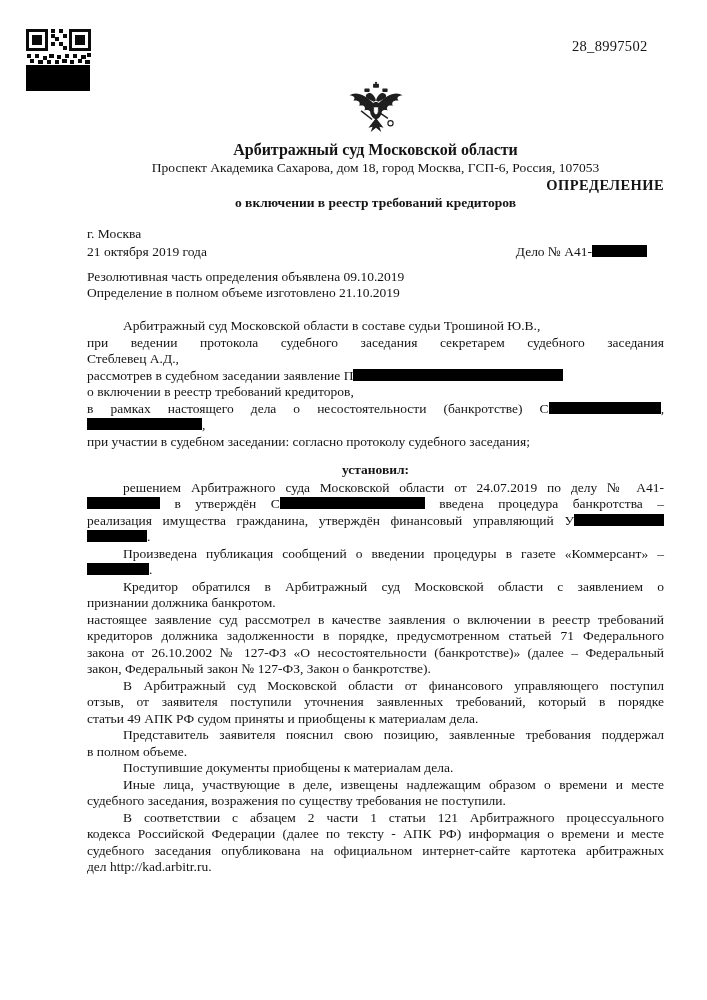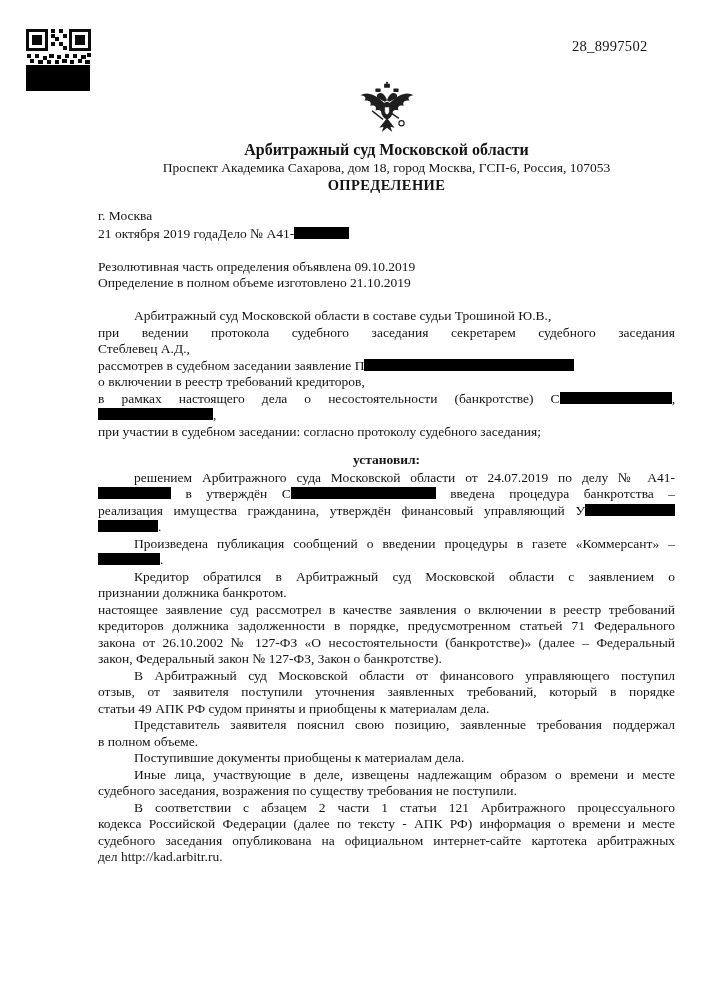--- a/index.html
+++ b/index.html
@@ -5,31 +5,31 @@
   html,body{margin:0;padding:0;background:#ffffff;}
   .page{
     width:707px;height:1000px;position:relative;background:#ffffff;
     color:#141414;font-family:"Liberation Serif", serif;overflow:hidden;
   }
   
   .qr{position:absolute;left:25px;top:28px;width:67px;height:64px;}
   
   .docid{position:absolute;left:572px;top:38px;font-size:14.5px;letter-spacing:.3px;}
   
-  .content{position:absolute;left:98px;top:0;width:577px;}
+  .content{position:absolute;left:87px;top:0;width:577px;}
   .crest{display:block;margin:80px auto 0;}
   .hdr{text-align:center;margin-top:2px;}
   .h1{font-size:16px;font-weight:bold;line-height:19px;}
   .h2{font-size:13.5px;line-height:17px;}
   .h3{font-size:13.5px;line-height:17px;}
-  .h4{font-size:14.5px;font-weight:bold;line-height:18px;letter-spacing:.4px;}
+  .h4{font-size:14.5px;font-weight:bold;line-height:18px;letter-spacing:.4px;text-align:right;}
   .h5{font-size:13.5px;font-weight:bold;line-height:18px;}
   .meta{font-size:13.5px;line-height:16px;margin-top:14px;}
-  .meta-row{display:flex;padding-right:17px;margin-top:2px;}
-  .meta .gapline{margin-top:17px;}
+  .meta-row{display:flex;justify-content:space-between;padding-right:17px;margin-top:2px;}
+  .meta .gapline{margin-top:9px;}
   .bodytext{margin-top:17px;font-size:13.5px;line-height:16.5px;}
   .line{min-height:16.5px;}
   .j{text-align:justify;text-align-last:justify;}
   .ind{text-indent:36px;}
   .ctr{text-align:left;text-align-last:center;margin-top:12px;margin-bottom:1px;}
   .b{font-weight:bold;}
   .redact{display:inline-block;background:#000;height:12px;vertical-align:-1px;}
 </style>
 </head>
 <body>
@@ -108,20 +108,21 @@
 
         <circle cx="75" cy="72" r="4.5" fill="none" stroke="#1f1f1f" stroke-width="2"></circle>
         <rect x="56" y="58" width="16" height="2.6" transform="rotate(34 64 59)"></rect>
       </g>
     </svg>
 
     <div class="hdr">
       <div class="h1">Арбитражный суд Московской области</div>
       <div class="h2">Проспект Академика Сахарова, дом 18, город Москва, ГСП-6, Россия, 107053</div>
       <div class="h4">ОПРЕДЕЛЕНИЕ</div>
+      <div class="h5">о включении в реестр требований кредиторов</div>
     </div>
 
     <div class="meta">
       <div>г. Москва</div>
       <div class="meta-row">
         <span>21 октября 2019 года</span>
         <span><span>Дело № А41-</span><span class="redact" style="width:55px"></span></span>
       </div>
       <div class="gapline">Резолютивная часть определения объявлена 09.10.2019</div>
       <div>Определение в полном объеме изготовлено 21.10.2019</div>

